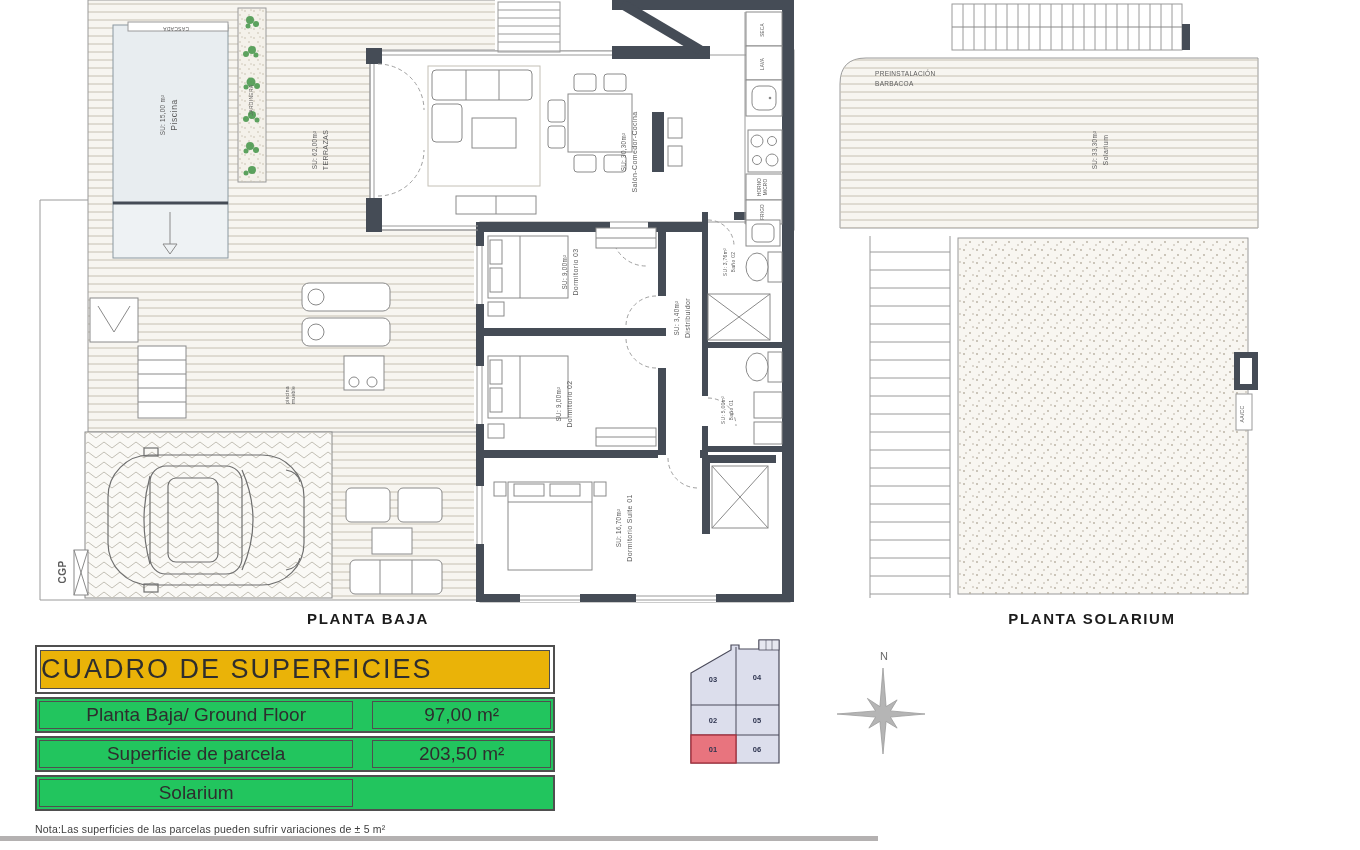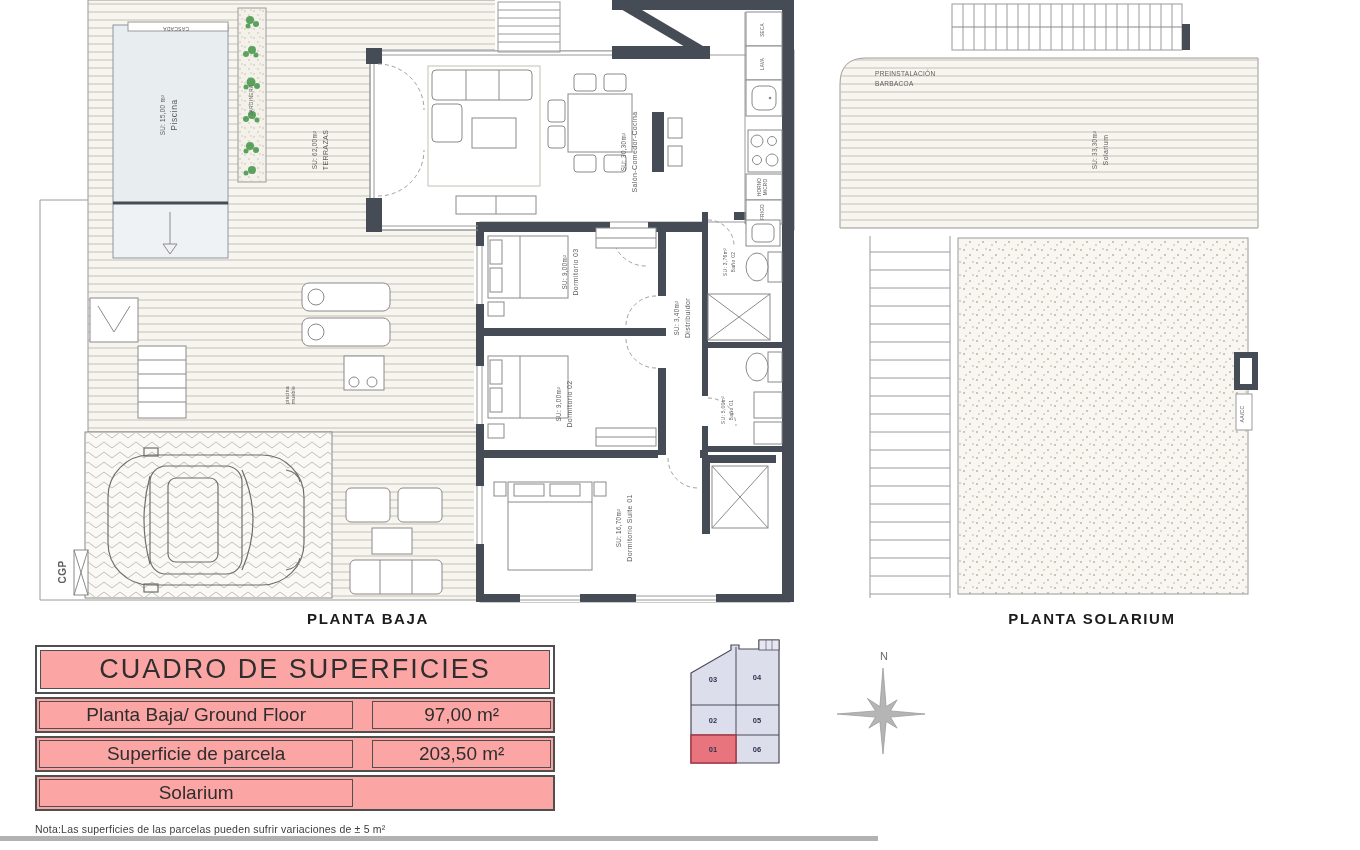--- a/index.html
+++ b/index.html
@@ -17,23 +17,23 @@
   .t-plot{font-size:7.5px;font-weight:bold;fill:#2f3550;}
   .t-n{font-size:11px;fill:#6a6a6a;}
   .wall{fill:#454c56;}
   .thin{stroke:#9a9a9a;stroke-width:1;fill:none;}
   .thin2{stroke:#8a8a8a;stroke-width:1;fill:none;}
   .furn{stroke:#8a8a8a;stroke-width:1;fill:#ffffff;}
   .darc{stroke:#a0a0a0;stroke-width:1;fill:none;stroke-dasharray:4 3;}
   
   .surf-table{position:absolute;left:35px;top:645px;width:520px;}
   .st-box{border:2px solid #4f4f4f;padding:3px;background:#fff;}
-  .st-header{border:1px solid #4f4f4f;background:#fca5a5;text-align:center;
+  .st-header{border:1px solid #4f4f4f;background:#eab308;
              font-size:27px;letter-spacing:2px;color:#2e2e2e;padding:3px 0;}
-  .st-row{border:2px solid #4f4f4f;padding:2px;margin-top:3px;display:flex;gap:3px;background:#fca5a5;}
+  .st-row{border:2px solid #4f4f4f;padding:2px;margin-top:3px;display:flex;gap:3px;background:#22c55e;}
   .st-cell{border:1px solid #4f4f4f;text-align:center;font-size:19px;color:#2e2e2e;padding:2px 0;}
   .st-label{flex:0 0 61%;}
   .st-value{flex:1;margin-left:16px;}
   .st-note{font-size:10.5px;color:#3d3d3d;margin-top:12px;letter-spacing:.2px;}
   .bottom-bar{position:absolute;left:0;top:836px;width:878px;height:5px;background:#b4b1b1;}
 </style>
 </head>
 <body>
 
 <div class="canvas">

